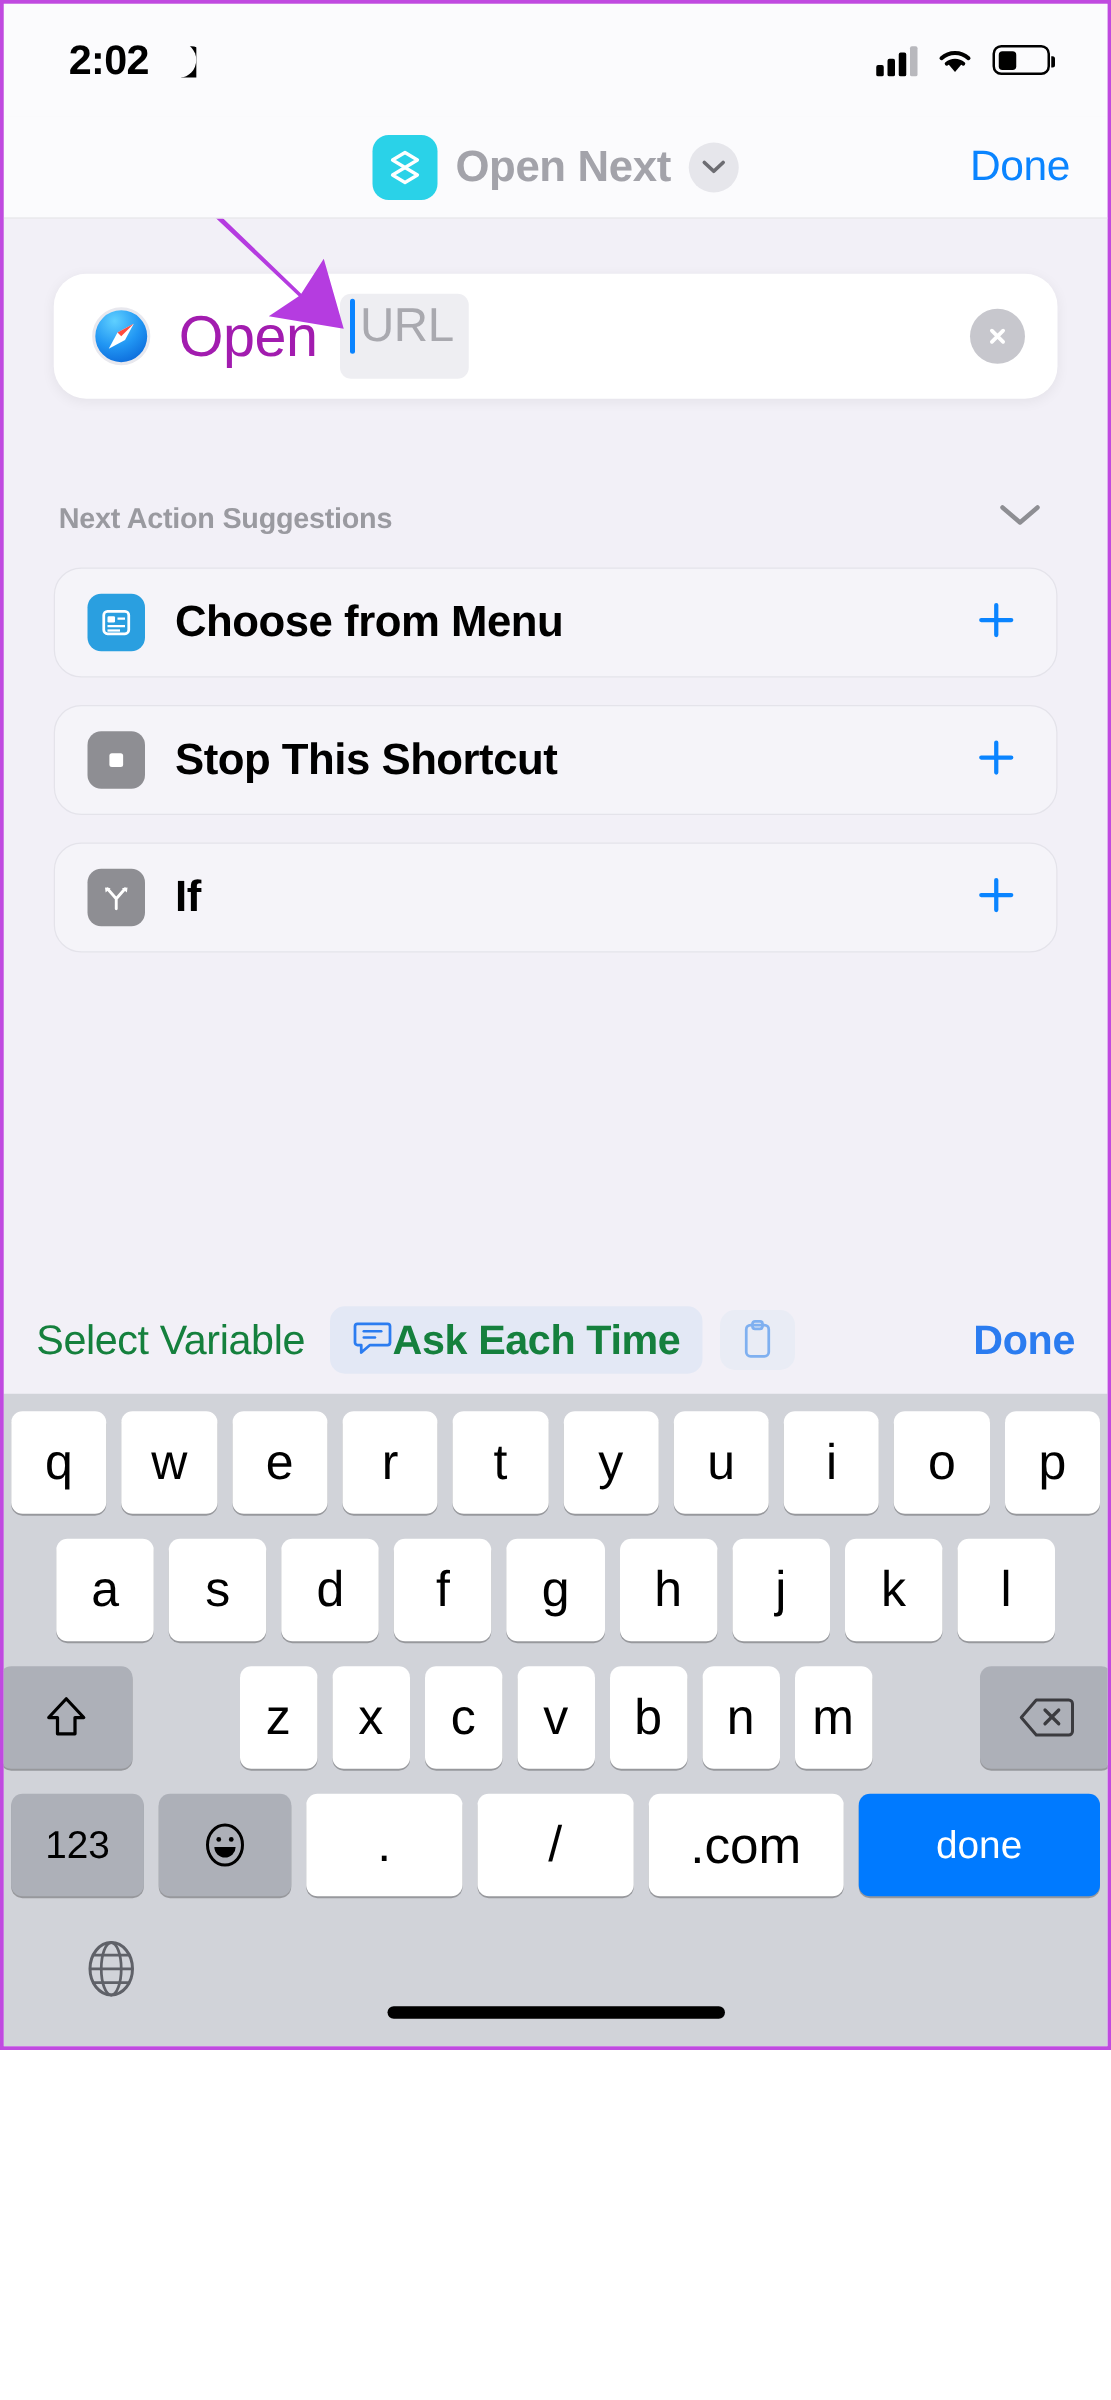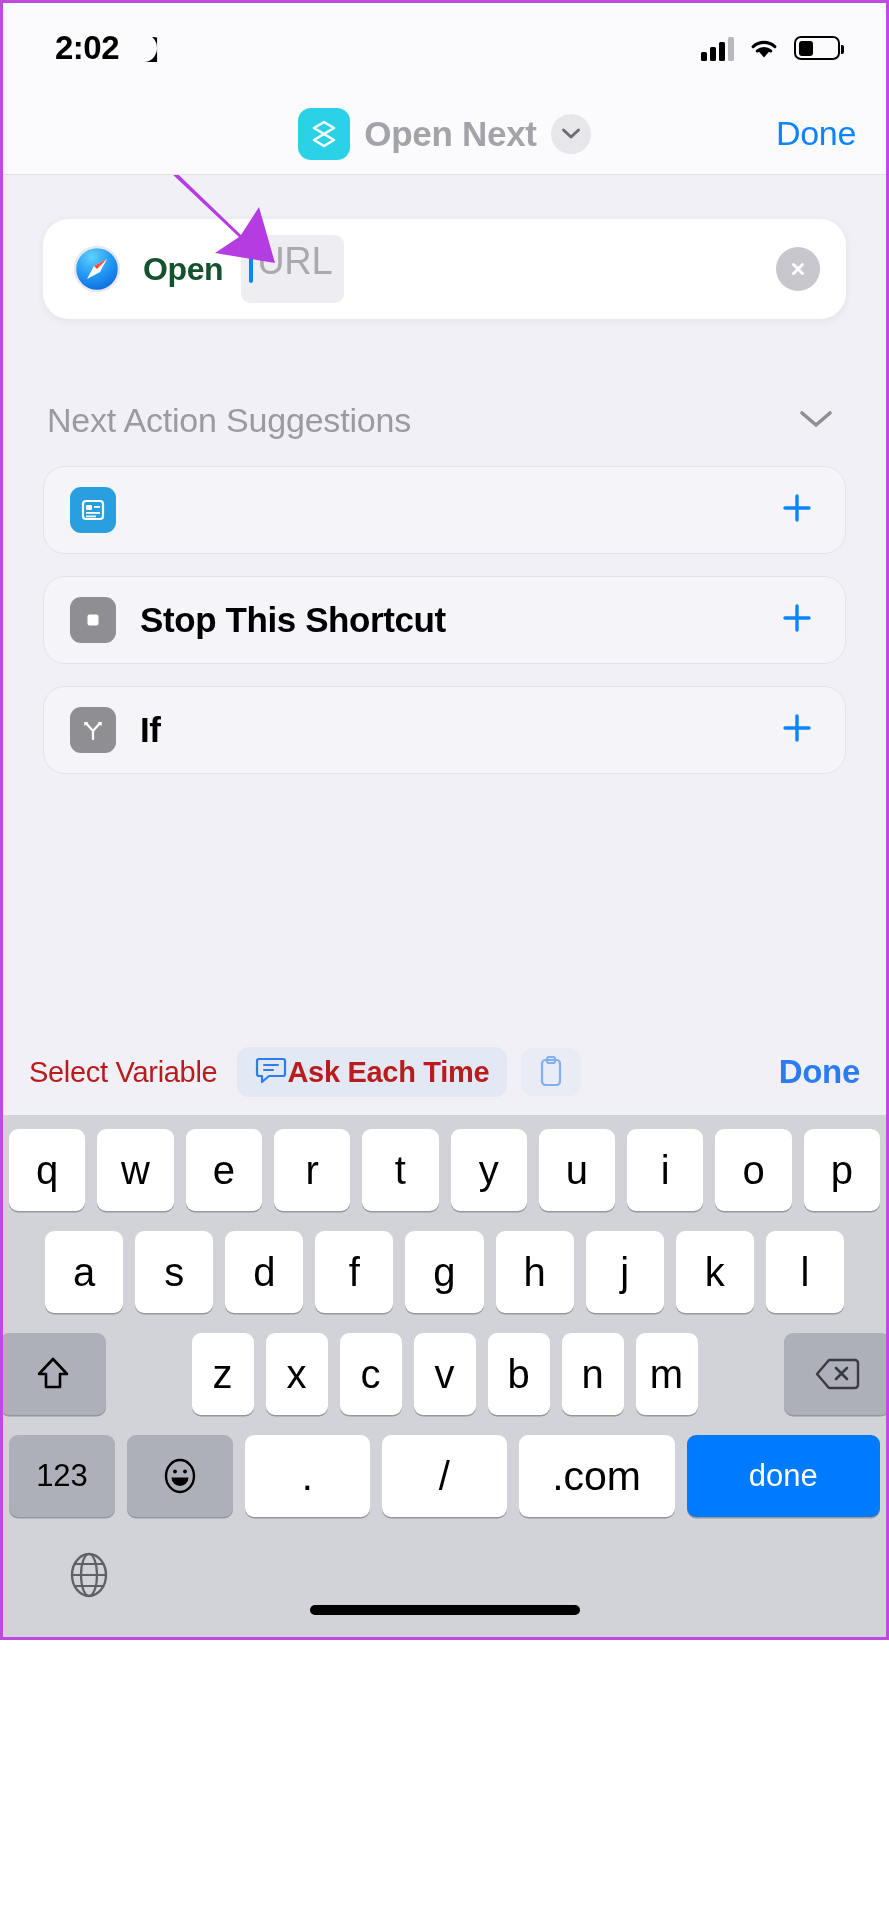--- a/index.html
+++ b/index.html
@@ -118,21 +118,21 @@
     border-radius: 26px;
     height: 100px;
     display:flex; align-items:center;
     padding: 0 26px 0 30px;
     box-shadow: 0 2px 10px rgba(0,0,0,0.06);
   }
   .safari-icon {
     width: 48px; height: 48px; flex: 0 0 auto; margin-right: 22px;
   }
   .action-word {
-    font-size: 32px; font-weight: 700; color: #14532d;
+    font-size: 46px; font-weight: 400; color: #a21caf;
     letter-spacing: -0.4px;
   }
   .url-field {
     margin-left: 18px;
     background: #eeeef2;
     border-radius: 9px;
     padding: 4px 12px 20px 8px;
     display: flex; align-items: center;
     position: relative;
   }
@@ -156,21 +156,21 @@
     position:absolute; left: 60px; top: -108px;
     width: 260px; height: 220px; pointer-events:none; z-index: 40;
   }
 
   .section-header {
     display:flex; align-items:center; justify-content:space-between;
     padding: 0 52px 0 44px;
     margin-top: 82px;
   }
   .section-title {
-    font-size: 34px; color: #9a9aa0; font-weight: 400;
+    font-size: 23px; color: #9a9aa0; font-weight: 700;
     letter-spacing: -0.2px;
   }
 
   .suggestion-list { margin-top: 26px; }
   .suggestion-row {
     margin: 0 40px 22px 40px;
     height: 88px;
     background: #f5f4f9;
     border: 1.5px solid #e4e3ea;
     border-radius: 22px;
@@ -195,21 +195,21 @@
   
   .accessory-bar {
     flex: 0 0 auto;
     height: 86px;
     background: #f2f0f7;
     display:flex; align-items:center;
     padding: 0 26px 0 20px;
     gap: 14px;
   }
   .acc-text {
-    font-size: 29px; color: #b91c1c; letter-spacing:-0.3px;
+    font-size: 33px; color: #15803d; letter-spacing:-0.3px;
     padding: 6px 6px;
   }
   .acc-pill {
     display:flex; align-items:center; 
     background: #e3e8f5;
     border-radius: 12px;
     padding: 8px 18px;
   }
   .acc-pill .acc-text { padding: 0; font-weight: 600; }
   .acc-clip {
@@ -364,20 +364,21 @@
       <div class="suggestion-row">
         <span class="sugg-icon" style="background:#2a9fe0;">
           <svg width="28" height="28" viewBox="0 0 28 28">
             <rect x="4" y="5" width="20" height="18" rx="3" fill="none" stroke="#fff" stroke-width="2.2"></rect>
             <rect x="7" y="9" width="6" height="5" rx="1" fill="#fff"></rect>
             <rect x="15" y="10" width="6" height="1.8" fill="#fff"></rect>
             <rect x="7" y="16" width="14" height="1.8" fill="#fff"></rect>
             <rect x="7" y="19.5" width="10" height="1.8" fill="#fff"></rect>
           </svg>
         </span>
+        <span class="sugg-label">Choose from Menu</span>
         <span class="plus-btn">
           <svg width="36" height="36" viewBox="0 0 36 36">
             <path d="M18 6 L18 30 M6 18 L30 18" stroke="#0a84ff" stroke-width="3.4" stroke-linecap="round"></path>
           </svg>
         </span>
       </div>
 
       <div class="suggestion-row">
         <span class="sugg-icon" style="background:#8e8e93;">
           <svg width="28" height="28" viewBox="0 0 28 28">

